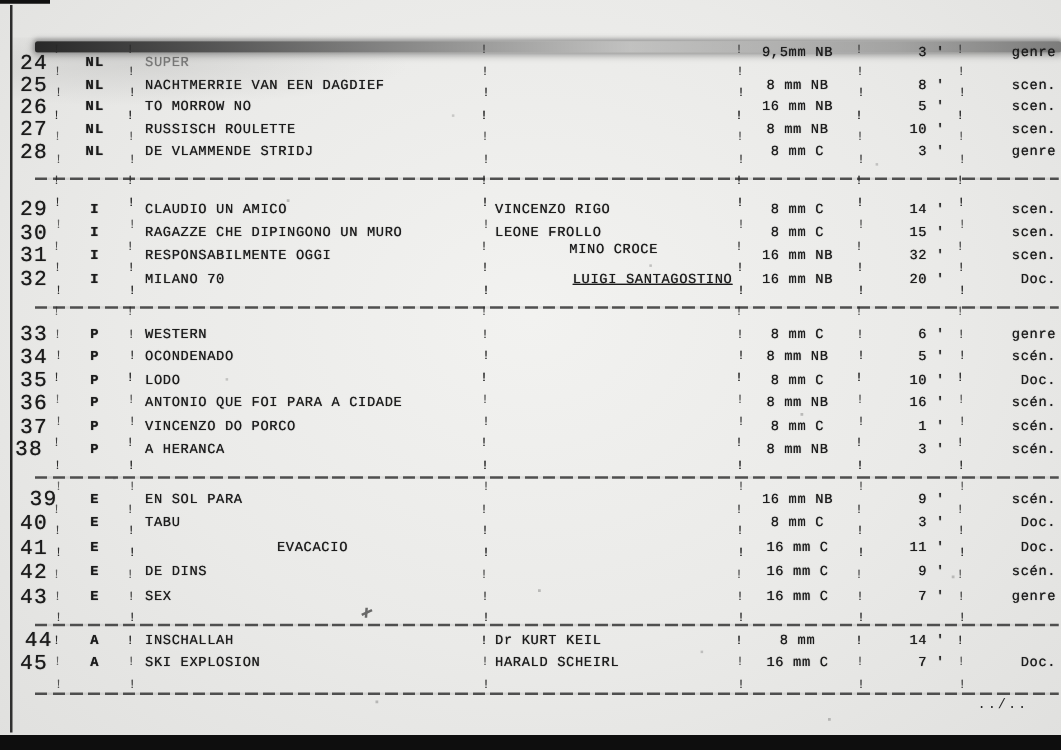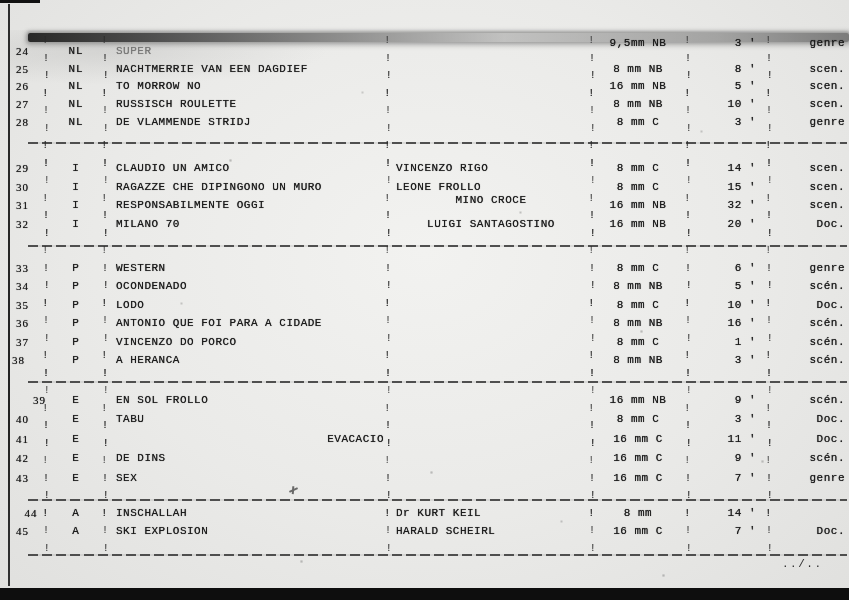--- a/index.html
+++ b/index.html
@@ -7,22 +7,22 @@
   #page{
     position:relative; width:849px; height:600px; overflow:hidden;
     background: radial-gradient(ellipse at 50% 42%, #f2f2f0 0%, #eaeae8 55%, #e0e0de 100%);
     font-family:"Liberation Mono","DejaVu Sans Mono",monospace;
   }
   .cell{
     position:absolute; height:15px; line-height:15px; white-space:nowrap;
     font-size:11px; letter-spacing:.5px; color:#1b1b1b;
     text-shadow:0 0 .7px rgba(25,25,25,.85);
   }
-  .cell-no{font-size:11px; letter-spacing:1px;font-family:Liberation Serif, serif;}
-  .cell-country{letter-spacing:1px;}
+  .cell-no{font-size:17px; letter-spacing:1px;}
+  .cell-country{letter-spacing:1px;font-weight:bold;}
   .smudge-title{opacity:.5; filter:blur(.4px);}
   .hsep{
     position:absolute; left:28px; right:2px; height:2px; opacity:.88;
     background:repeating-linear-gradient(90deg,#3a3a3a 0 10px, rgba(58,58,58,.12) 10px 14px);
   }
   .vsep{
     position:absolute; width:8px; top:36px; height:518px;
     display:flex; flex-direction:column; justify-content:space-between; align-items:center;
     color:#262626; font-size:10px; line-height:10px;
   }
@@ -109,21 +109,21 @@
       <div class="cell cell-no" style="left: 16px; top: 198.4px; width: 30px; text-align: left;">31</div>
       <div class="cell cell-country" style="left: 50px; top: 198.4px; width: 52px; text-align: center;">I</div>
       <div class="cell cell-title" style="left: 116px; top: 198.4px; width: 268px; text-align: left;">RESPONSABILMENTE OGGI</div>
       <div class="cell cell-person" style="left: 396px; top: 193px; width: 190px; text-align: center;">MINO CROCE</div>
       <div class="cell cell-format" style="left: 594px; top: 198.4px; width: 88px; text-align: center;">16 mm NB</div>
       <div class="cell cell-duration" style="left: 694px; top: 198.4px; width: 62px; text-align: right;">32 '</div>
       <div class="cell cell-genre" style="left: 772px; top: 198.4px; width: 73px; text-align: right;">scen.</div>
       <div class="cell cell-no" style="left: 16px; top: 217.1px; width: 30px; text-align: left;">32</div>
       <div class="cell cell-country" style="left: 50px; top: 217.1px; width: 52px; text-align: center;">I</div>
       <div class="cell cell-title" style="left: 116px; top: 217.1px; width: 268px; text-align: left;">MILANO 70</div>
-      <div class="cell cell-person" style="left: 396px; top: 217.1px; width: 190px; text-align: center;">LUIGI SANTAGOSTINO</div>
+      <div class="cell cell-person" style="left: 396px; top: 217.1px; width: 190px; text-align: right; text-decoration: underline;">LUIGI SANTAGOSTINO</div>
       <div class="cell cell-format" style="left: 594px; top: 217.1px; width: 88px; text-align: center;">16 mm NB</div>
       <div class="cell cell-duration" style="left: 694px; top: 217.1px; width: 62px; text-align: right;">20 '</div>
       <div class="cell cell-genre" style="left: 772px; top: 217.1px; width: 73px; text-align: right;">Doc.</div>
       <div class="cell cell-no" style="left: 16px; top: 261px; width: 30px; text-align: left;">33</div>
       <div class="cell cell-country" style="left: 50px; top: 261px; width: 52px; text-align: center;">P</div>
       <div class="cell cell-title" style="left: 116px; top: 261px; width: 268px; text-align: left;">WESTERN</div>
       <div class="cell cell-format" style="left: 594px; top: 261px; width: 88px; text-align: center;">8 mm C</div>
       <div class="cell cell-duration" style="left: 694px; top: 261px; width: 62px; text-align: right;">6 '</div>
       <div class="cell cell-genre" style="left: 772px; top: 261px; width: 73px; text-align: right;">genre</div>
       <div class="cell cell-no" style="left: 16px; top: 279.4px; width: 30px; text-align: left;">34</div>
@@ -151,33 +151,33 @@
       <div class="cell cell-duration" style="left: 694px; top: 334.6px; width: 62px; text-align: right;">1 '</div>
       <div class="cell cell-genre" style="left: 772px; top: 334.6px; width: 73px; text-align: right;">scén.</div>
       <div class="cell cell-no" style="left: 12px; top: 353px; width: 30px; text-align: left;">38</div>
       <div class="cell cell-country" style="left: 50px; top: 353px; width: 52px; text-align: center;">P</div>
       <div class="cell cell-title" style="left: 116px; top: 353px; width: 268px; text-align: left;">A HERANCA</div>
       <div class="cell cell-format" style="left: 594px; top: 353px; width: 88px; text-align: center;">8 mm NB</div>
       <div class="cell cell-duration" style="left: 694px; top: 353px; width: 62px; text-align: right;">3 '</div>
       <div class="cell cell-genre" style="left: 772px; top: 353px; width: 73px; text-align: right;">scén.</div>
       <div class="cell cell-no" style="left: 16px; top: 393px; width: 30px; text-align: right;">39</div>
       <div class="cell cell-country" style="left: 50px; top: 393px; width: 52px; text-align: center;">E</div>
-      <div class="cell cell-title" style="left: 116px; top: 393px; width: 268px; text-align: left;">EN SOL FROLLO</div>
+      <div class="cell cell-title" style="left: 116px; top: 393px; width: 268px; text-align: left;">EN SOL PARA</div>
       <div class="cell cell-format" style="left: 594px; top: 393px; width: 88px; text-align: center;">16 mm NB</div>
       <div class="cell cell-duration" style="left: 694px; top: 393px; width: 62px; text-align: right;">9 '</div>
       <div class="cell cell-genre" style="left: 772px; top: 393px; width: 73px; text-align: right;">scén.</div>
       <div class="cell cell-no" style="left: 16px; top: 412.4px; width: 30px; text-align: left;">40</div>
       <div class="cell cell-country" style="left: 50px; top: 412.4px; width: 52px; text-align: center;">E</div>
       <div class="cell cell-title" style="left: 116px; top: 412.4px; width: 268px; text-align: left;">TABU</div>
       <div class="cell cell-format" style="left: 594px; top: 412.4px; width: 88px; text-align: center;">8 mm C</div>
       <div class="cell cell-duration" style="left: 694px; top: 412.4px; width: 62px; text-align: right;">3 '</div>
       <div class="cell cell-genre" style="left: 772px; top: 412.4px; width: 73px; text-align: right;">Doc.</div>
       <div class="cell cell-no" style="left: 16px; top: 431.8px; width: 30px; text-align: left;">41</div>
       <div class="cell cell-country" style="left: 50px; top: 431.8px; width: 52px; text-align: center;">E</div>
-      <div class="cell cell-title" style="left: 116px; top: 431.8px; width: 268px; text-align: right;">EVACACIO</div>
+      <div class="cell cell-title" style="left: 116px; top: 431.8px; width: 268px; text-align: center;">EVACACIO</div>
       <div class="cell cell-format" style="left: 594px; top: 431.8px; width: 88px; text-align: center;">16 mm C</div>
       <div class="cell cell-duration" style="left: 694px; top: 431.8px; width: 62px; text-align: right;">11 '</div>
       <div class="cell cell-genre" style="left: 772px; top: 431.8px; width: 73px; text-align: right;">Doc.</div>
       <div class="cell cell-no" style="left: 16px; top: 451.2px; width: 30px; text-align: left;">42</div>
       <div class="cell cell-country" style="left: 50px; top: 451.2px; width: 52px; text-align: center;">E</div>
       <div class="cell cell-title" style="left: 116px; top: 451.2px; width: 268px; text-align: left;">DE DINS</div>
       <div class="cell cell-format" style="left: 594px; top: 451.2px; width: 88px; text-align: center;">16 mm C</div>
       <div class="cell cell-duration" style="left: 694px; top: 451.2px; width: 62px; text-align: right;">9 '</div>
       <div class="cell cell-genre" style="left: 772px; top: 451.2px; width: 73px; text-align: right;">scén.</div>
       <div class="cell cell-no" style="left: 16px; top: 470.6px; width: 30px; text-align: left;">43</div>

